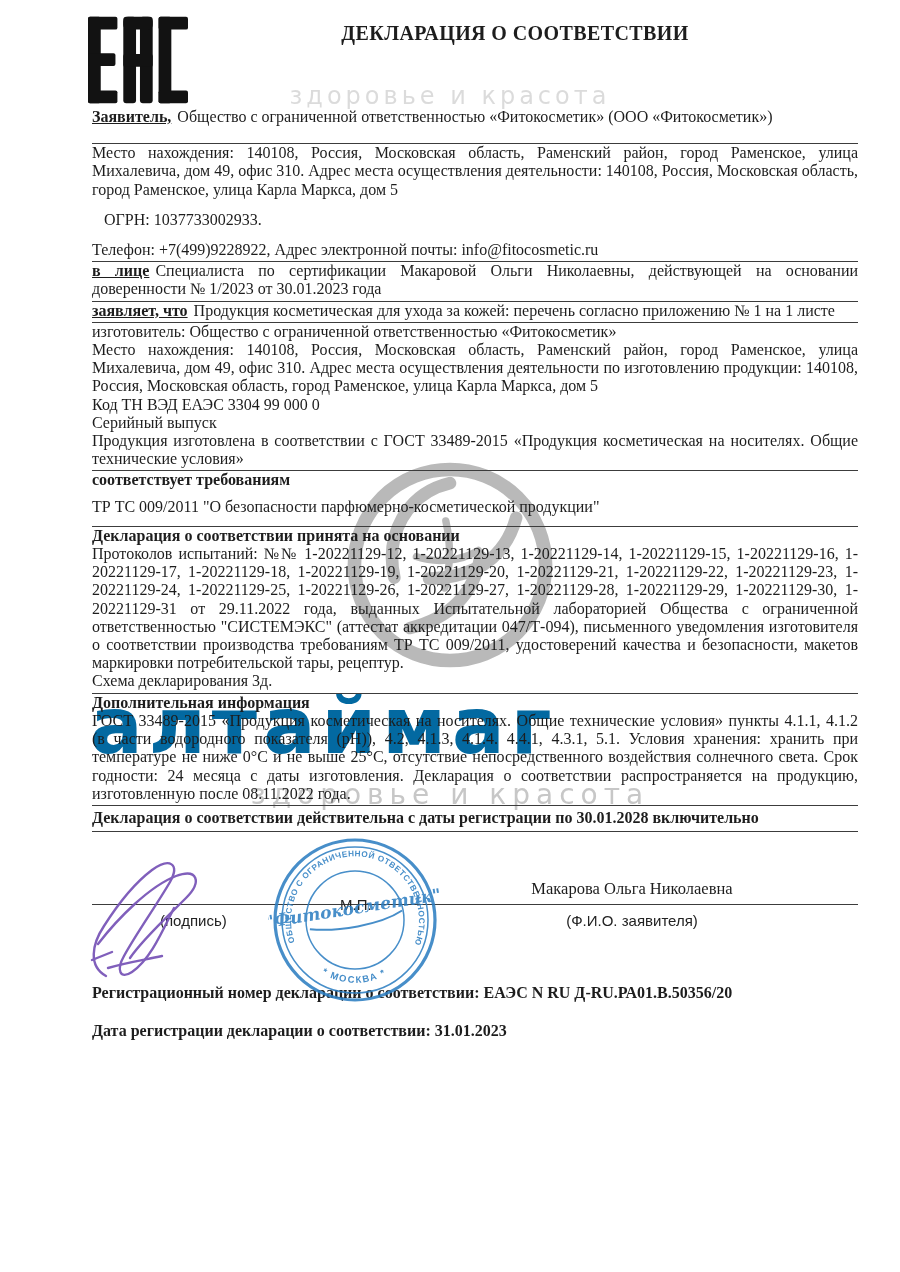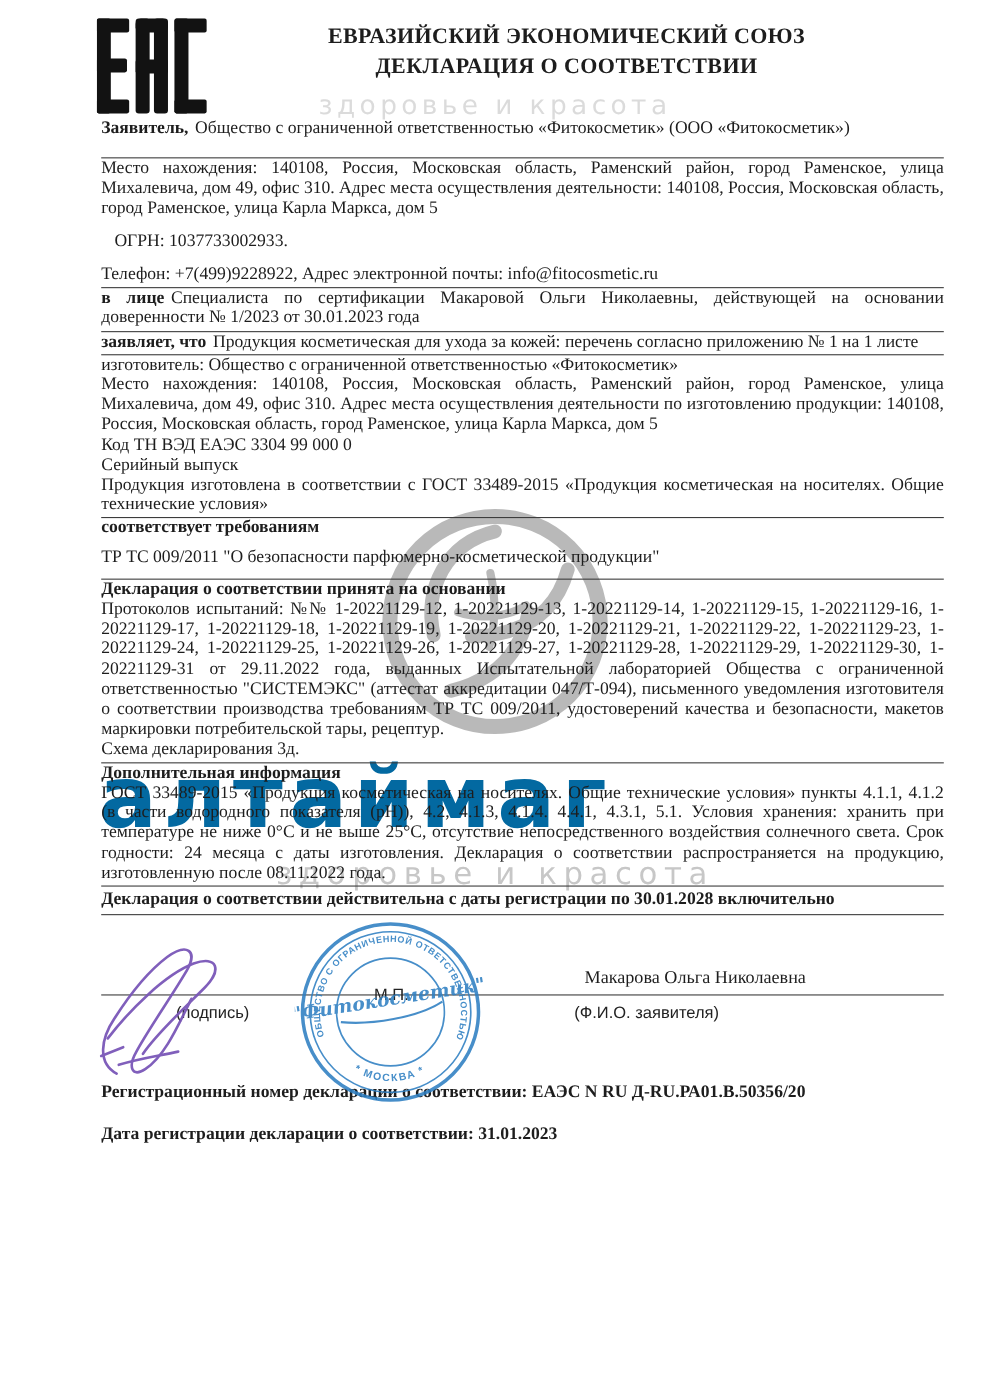--- a/index.html
+++ b/index.html
@@ -17,33 +17,33 @@
   .wm-big{left:90px;top:686px;width:720px;text-align:left;color:#0369a1;
           font-family:"DejaVu Sans",sans-serif;font-weight:bold;font-size:78px;letter-spacing:6px;line-height:80px;}
   .wm-sub{left:90px;top:778px;width:720px;text-align:center;color:#c7c7c7;
           font-family:"DejaVu Sans",sans-serif;font-size:28px;letter-spacing:6px;}
   
   .col{position:absolute;z-index:2;left:92px;top:108px;width:766px;font-size:16px;line-height:18.2px;}
   .sec{border-top:1.6px solid #3c3c3c;padding:0 0 2px 0;}
   .sec.first{border-top:none;padding:0 0 17px 0;}
   .j{text-align:justify;}
   .b{font-weight:bold;}
-  .lbl{font-weight:bold;margin-right:6px;}
+  .lbl{font-weight:bold;margin-right:6px;text-decoration:underline;}
   .gap{height:6px;}
   .tr-ts{padding:2px 0 8px 0;}
   .validity{border-top:1.6px solid #3c3c3c;padding-top:3px;}
   .validity .uline{border-bottom:1.6px solid #3c3c3c;padding-bottom:4px;font-weight:bold;}
   
   .sig-area{position:relative;height:128px;}
   .sig-line{position:absolute;left:0;right:0;top:72px;border-top:1.5px solid #3c3c3c;}
   .sans{font-family:"Liberation Sans","DejaVu Sans",sans-serif;font-size:15px;color:#222;}
   .sig-podpis{position:absolute;left:68px;top:80px;}
   .sig-mp{position:absolute;left:248px;top:64px;}
   .sig-name{position:absolute;left:400px;top:48px;width:280px;text-align:center;font-size:16.5px;}
-  .sig-fio{position:absolute;left:430px;top:80px;width:220px;text-align:left;}
+  .sig-fio{position:absolute;left:430px;top:80px;width:220px;text-align:center;}
   .reg-line{margin-top:24px;font-weight:bold;}
   .date-line{margin-top:20px;font-weight:bold;}
   
   .stamp{position:absolute;z-index:5;left:268px;top:833px;opacity:.88;}
   .signature{position:absolute;z-index:4;left:78px;top:848px;}
 </style>
 </head>
 <body>
 
 <div class="page">
@@ -76,21 +76,20 @@
         <rect x="36" y="0" width="30" height="13" rx="5"></rect>
         <rect x="36" y="38" width="30" height="13" rx="2"></rect>
         <rect x="72" y="0" width="13" height="88" rx="2"></rect>
         <rect x="72" y="0" width="30" height="13" rx="2"></rect>
         <rect x="72" y="75" width="30" height="13" rx="2"></rect>
       </g>
     </svg>
   </div>
 
   <div class="hdr">
-    <div>ЕВРАЗИЙСКИЙ ЭКОНОМИЧЕСКИЙ СОЮЗ</div>
     <div>ДЕКЛАРАЦИЯ О СООТВЕТСТВИИ</div>
   </div>
 
   <div class="col">
 
     <div class="sec first">
       <p class="j" style="margin:0"><span class="lbl">Заявитель,</span><span>Общество с ограниченной ответственностью «Фитокосметик» (ООО «Фитокосметик»)</span></p>
     </div>
 
     <div class="sec">

